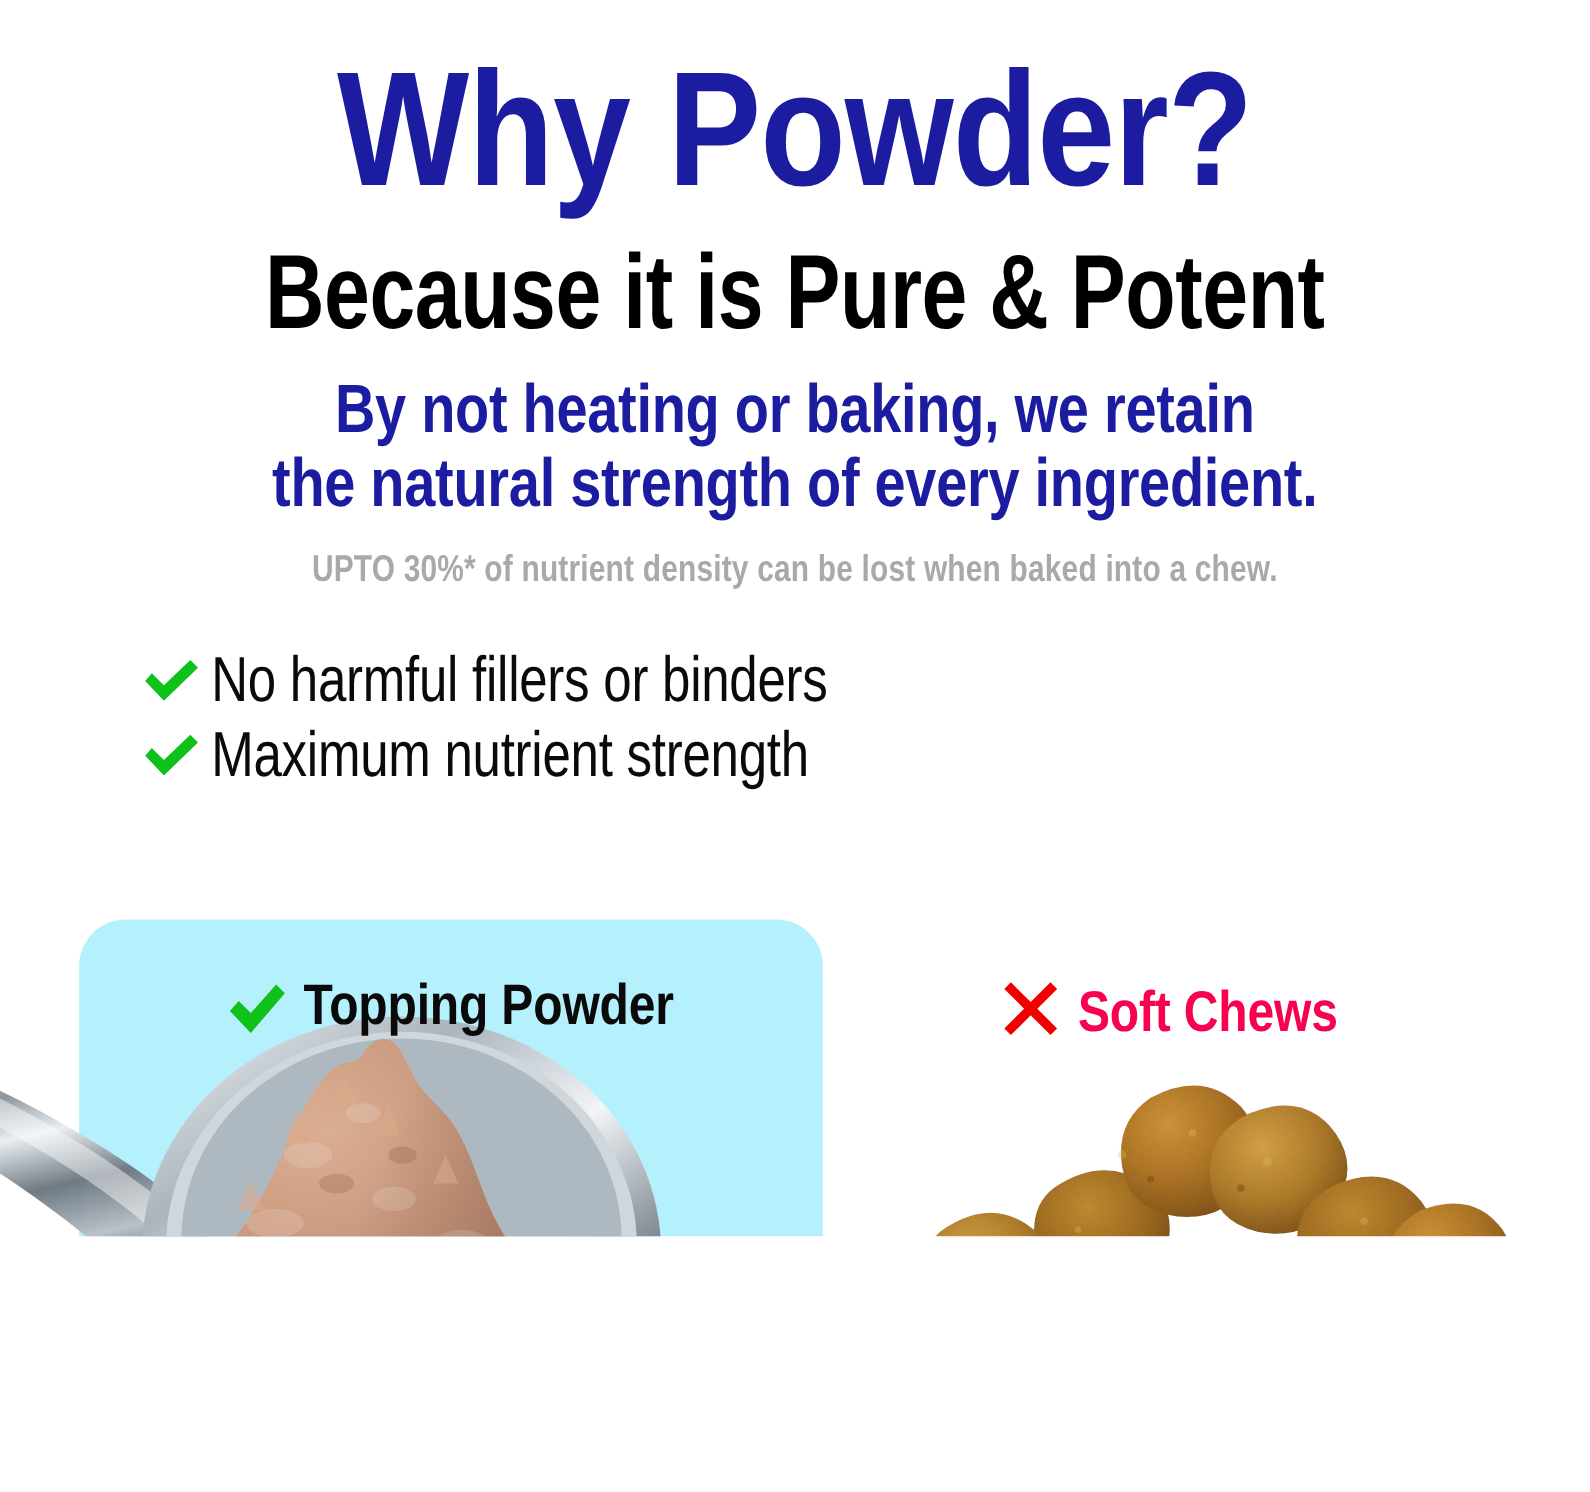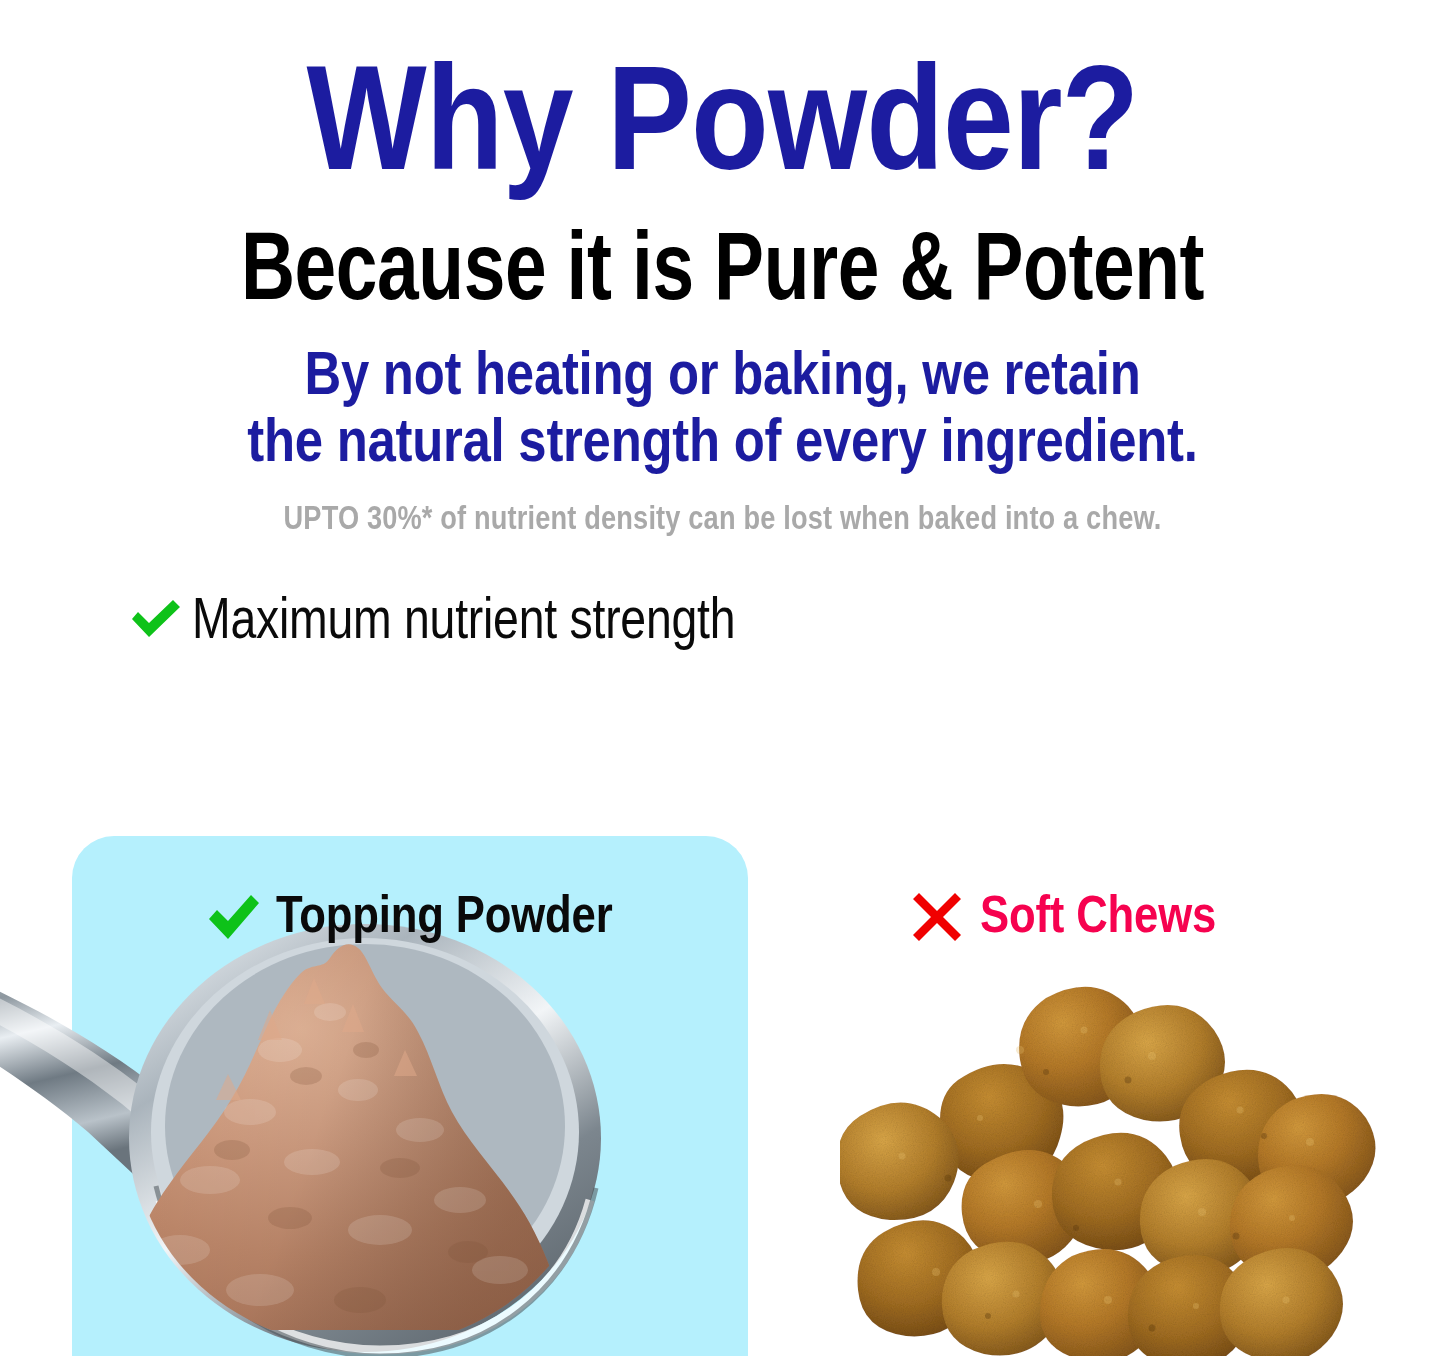--- a/index.html
+++ b/index.html
@@ -7,21 +7,21 @@
     padding: 0;
     background: #ffffff;
   }
   body {
     font-family: "Liberation Sans", sans-serif;
     -webkit-font-smoothing: antialiased;
   }
   .page {
     position: relative;
     width: 1445px;
-    height: 1356px;
+    height: 1124px;
     background: #ffffff;
     overflow: hidden;
   }
 
   
   .headline {
     position: absolute;
     top: 48px;
     left: 0;
     width: 1445px;
@@ -88,21 +88,21 @@
     top: 584px;
     left: 128px;
     width: 1200px;
   }
   .bullet {
     display: flex;
     align-items: center;
     height: 68px;
     margin-bottom: 0px;
   }
-  .bullet + .bullet { margin-top: 0px; flex-direction: column; }
+  .bullet + .bullet { margin-top: 0px; }
   .bullet .tick {
     flex: 0 0 auto;
     width: 56px;
     height: 46px;
     display: block;
     margin-right: 8px;
   }
   .bullet .btext {
     font-weight: 400;
     font-size: 58px;
@@ -133,21 +133,21 @@
     top: 888px;
     display: flex;
     align-items: flex-start;
     z-index: 6;
   }
   .label-chews {
     position: absolute;
     left: 908px;
     top: 888px;
     display: flex;
-    align-items: flex-start;
+    align-items: flex-end;
     z-index: 6;
   }
   .label-powder .tick,
   .label-chews .cross {
     flex: 0 0 auto;
     width: 58px;
     height: 58px;
     display: block;
     margin-right: 14px;
   }
@@ -204,20 +204,26 @@
 
   <div class="tagline">
     <span class="ln">By not heating or baking, we retain</span>
     <span class="ln">the natural strength of every ingredient.</span>
   </div>
 
   <div class="disclaimer">UPTO 30%* of nutrient density can be lost when baked into a chew.</div>
 
   <div class="bullets">
 
+    <div class="bullet">
+      <svg class="tick" viewBox="0 0 56 46" aria-hidden="true">
+        <path d="M4 24 L10 17 L21 28 L45 5 L52 12 L21 42 Z" fill="#0ec219"></path>
+      </svg>
+      <span class="btext">No harmful fillers or binders</span>
+    </div>
 
     <div class="bullet">
       <svg class="tick" viewBox="0 0 56 46" aria-hidden="true">
         <path d="M4 24 L10 17 L21 28 L45 5 L52 12 L21 42 Z" fill="#0ec219"></path>
       </svg>
       <span class="btext">Maximum nutrient strength</span>
     </div>
 
 
   </div>

